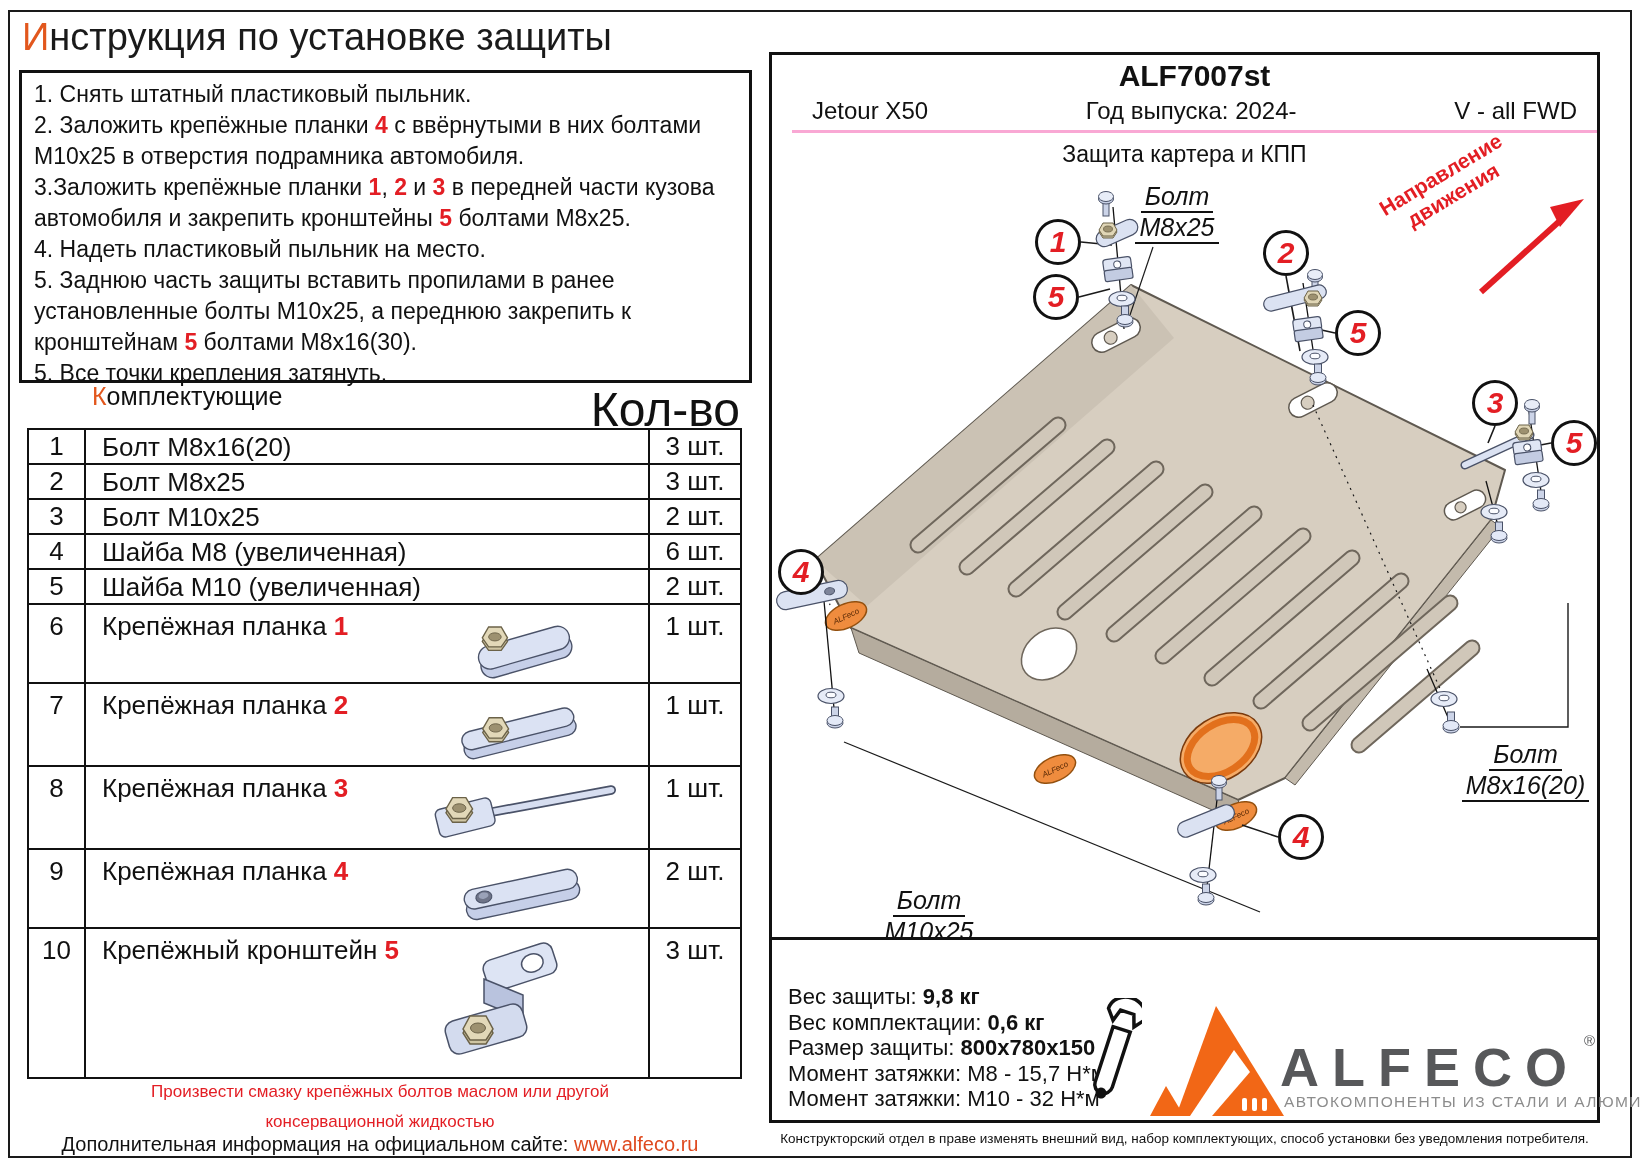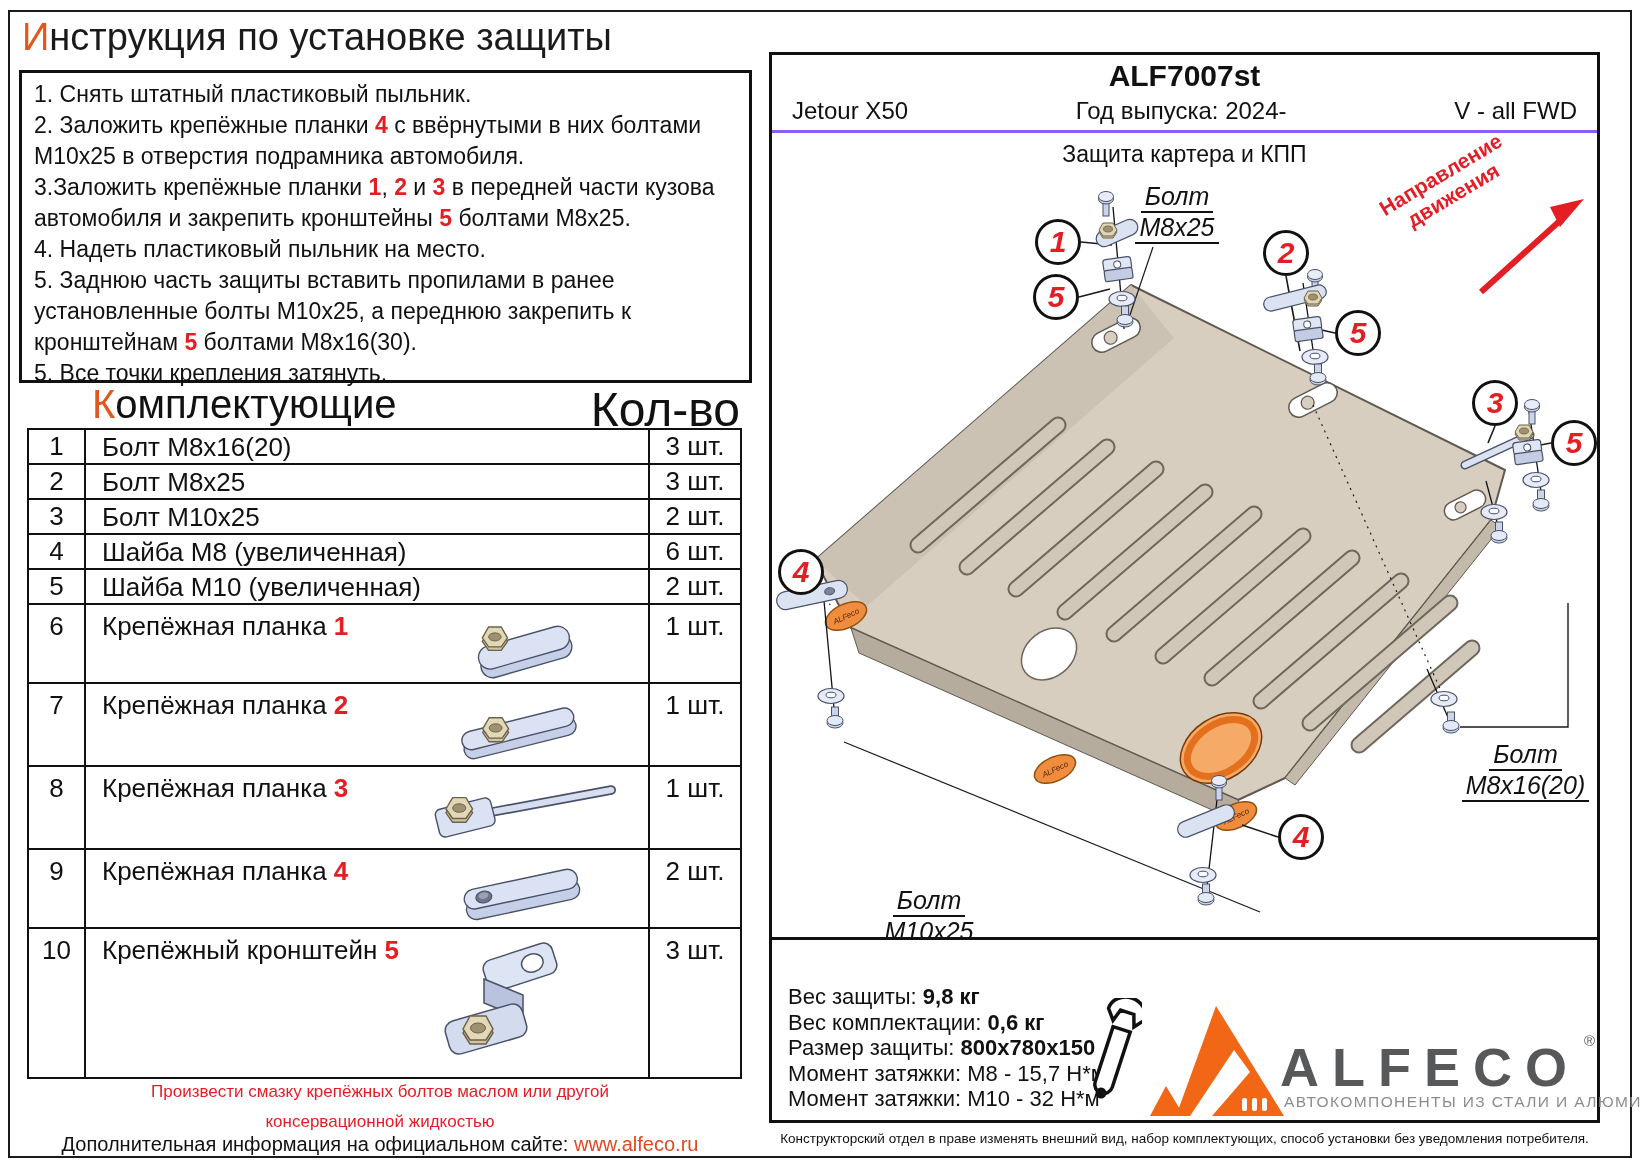--- a/index.html
+++ b/index.html
@@ -10,39 +10,39 @@
         border:2px solid #1a1a1a;pointer-events:none;}
   .red{color:#e31e24;}
   .accent{color:#e2571d;}
 
   
   .main-title{position:absolute;left:22px;top:16px;font-size:38px;letter-spacing:0;
         white-space:nowrap;color:#1a1a1a;}
   .instr-box{position:absolute;left:19px;top:70px;width:733px;height:313px;
         border:3px solid #111;padding:6px 8px 0 12px;font-size:23px;line-height:31px;}
   .iline{white-space:nowrap;}
-  .parts-header-title{position:absolute;left:92px;top:382px;font-size:40px;}
+  .parts-header-title{position:absolute;left:92px;top:382px;font-size:25px;}
   .parts-header-qty{position:absolute;left:590px;top:382px;width:150px;text-align:right;font-size:48px;}
   table.parts{position:absolute;left:27px;top:428px;border-collapse:collapse;table-layout:fixed;}
   table.parts td{border:2px solid #111;font-size:26px;overflow:hidden;}
   td.cnum{width:57px;text-align:center;}
   td.cname{width:564px;padding:2px 4px 0 16px;position:relative;}
   td.cqty{width:92px;text-align:center;}
   tr.tall td.cname{vertical-align:top;padding-top:6px;}
   tr.tall td.cnum{vertical-align:top;padding-top:6px;}
   tr.tall td.cqty{vertical-align:top;padding-top:6px;}
   .part-img{position:absolute;pointer-events:none;}
   .red-note{position:absolute;left:9px;width:742px;text-align:center;
         font-size:17px;color:#e31e24;line-height:32px;}
   .info-line{position:absolute;left:9px;top:1133px;width:742px;text-align:center;font-size:20px;color:#111;}
   .info-line a{color:#df4a1f;text-decoration:none;}
 
   
   .panel{position:absolute;left:769px;top:52px;width:831px;height:1071px;border:3px solid #111;}
-  .panel-header{position:relative;height:78px;border-bottom:3px solid #8b5cf6;}
+  .panel-header{position:relative;height:78px;border-bottom:3px solid #f9a8d4;margin-left:20px;}
   .panel-code{position:absolute;left:0;right:0;top:4px;text-align:center;font-size:30px;font-weight:bold;}
   .panel-row2{position:absolute;left:0;right:0;top:42px;display:flex;justify-content:space-between;
         padding:0 20px;font-size:24px;}
   .drawing{position:relative;width:825px;height:804px;overflow:hidden;}
   .drawing-subtitle{position:absolute;left:0;right:0;top:8px;text-align:center;font-size:23px;}
   .drawing svg.scene{position:absolute;left:0;top:0;}
   .callout{position:absolute;width:46px;height:46px;border:3.5px solid #111;border-radius:50%;
         background:#fff;display:flex;align-items:center;justify-content:center;
         font-size:30px;font-weight:bold;color:#e31e24;font-style:italic;}
   .bolt-label{position:absolute;text-align:center;font-style:italic;font-size:25px;line-height:1.25;}

